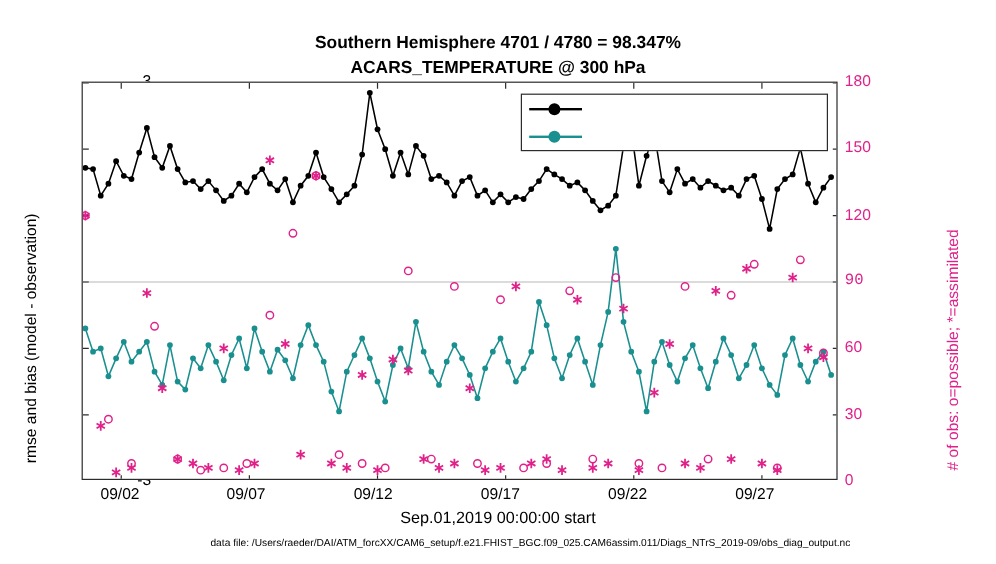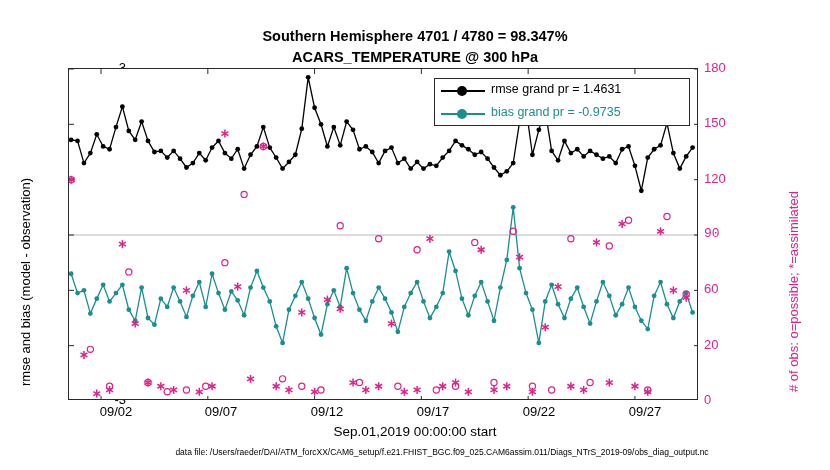--- a/index.html
+++ b/index.html
@@ -93,21 +93,20 @@
     color: #e0218a;
     transform: translateY(-8px);
   }
   .xtick {
     position: absolute;
     top: 404px;
     font-size: 13px;
     color: #000;
     transform: translateX(-50%);
     white-space: nowrap;
-    margin-left: 16px;
   }
   .xlabel {
     position: absolute;
     top: 424px;
     left: 0;
     width: 830px;
     text-align: center;
     font-size: 13.5px;
     color: #000;
   }
@@ -185,21 +184,21 @@
   <div class="ytick-left" style="top:234px;">0</div>
   <div class="ytick-left" style="top:289px;">-1</div>
   <div class="ytick-left" style="top:345px;">-2</div>
   <div class="ytick-left" style="top:400px;">-3</div>
 
   <div class="ytick-right" style="top:68px;">180</div>
   <div class="ytick-right" style="top:123px;">150</div>
   <div class="ytick-right" style="top:179px;">120</div>
   <div class="ytick-right" style="top:234px;font-family:Liberation Mono, monospace;">90</div>
   <div class="ytick-right" style="top:289px;">60</div>
-  <div class="ytick-right" style="top:345px;">20</div>
+  <div class="ytick-right" style="top:345px;">30</div>
   <div class="ytick-right" style="top:400px;">0</div>
 
   <div class="xtick" style="left:100px;">09/02</div>
   <div class="xtick" style="left:205px;">09/07</div>
   <div class="xtick" style="left:311px;">09/12</div>
   <div class="xtick" style="left:417px;">09/17</div>
   <div class="xtick" style="left:523px;">09/22</div>
   <div class="xtick" style="left:629px;">09/27</div>
 
   <div class="xlabel">Sep.01,2019 00:00:00 start</div>
@@ -622,22 +621,20 @@
             <line x1="620.6505422931039" y1="230.7111111111111" x2="613.7223390628283" y2="226.7111111111111" stroke="#e0218a" stroke-width="1.5"></line>
           </g>
         </svg>
     </div>
   </div>
 
   <div id="legend">
     <div class="legend-row r0">
       <div class="legend-sample" style="background:#000;"></div>
       <div class="legend-dot" style="background:#000;"></div>
-      <div class="legend-text" style="color:#000;">rmse grand pr = 1.4631</div>
     </div>
     <div class="legend-row r1">
       <div class="legend-sample" style="background:#1a8f8f;"></div>
       <div class="legend-dot" style="background:#1a8f8f;"></div>
-      <div class="legend-text" style="color:#1a8f8f;">bias grand pr = -0.9735</div>
     </div>
   </div>
 
 </div>
 
 </body></html>

